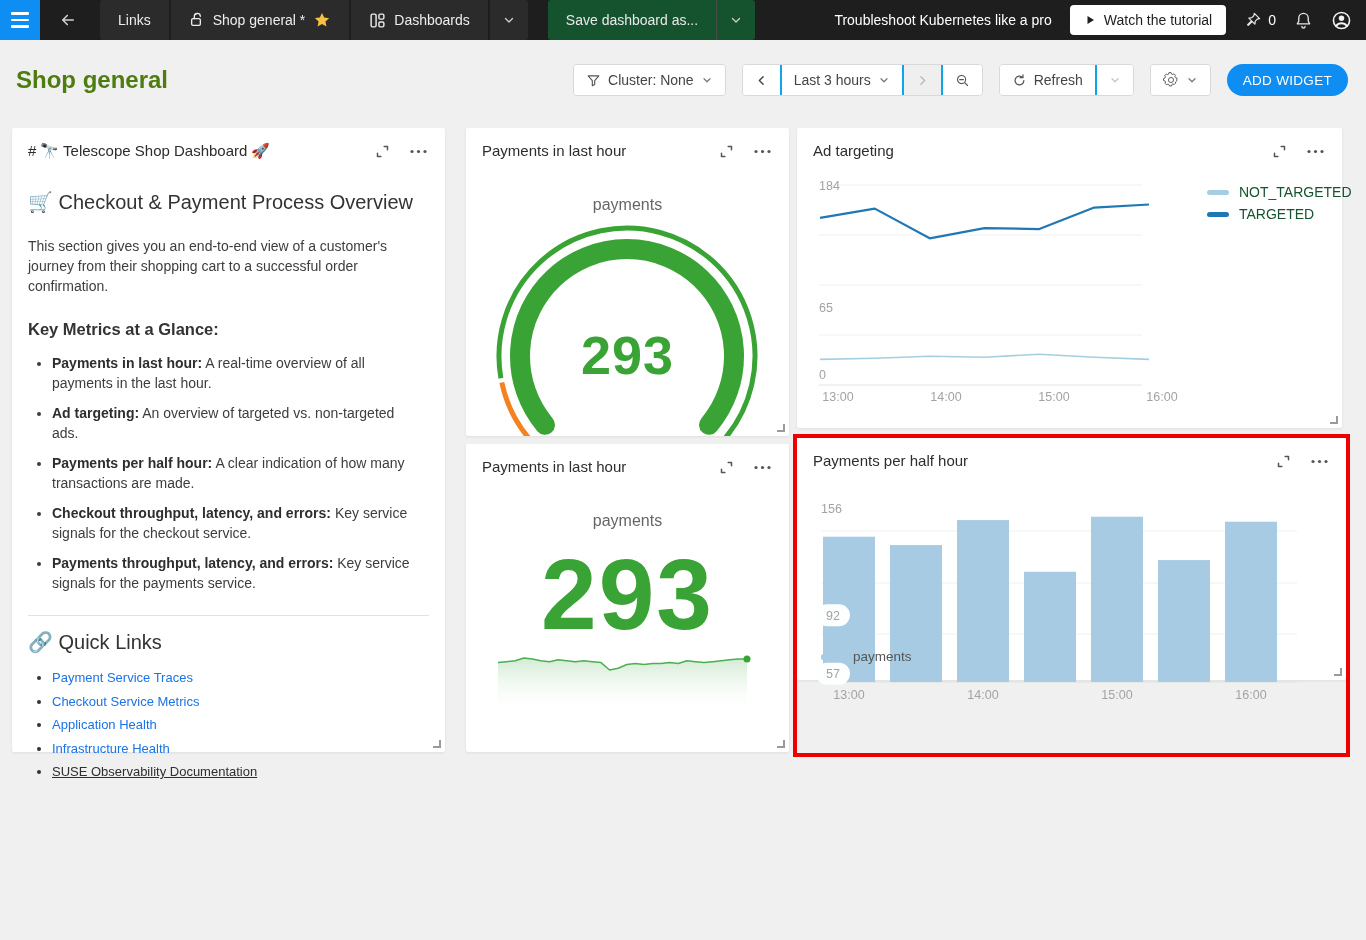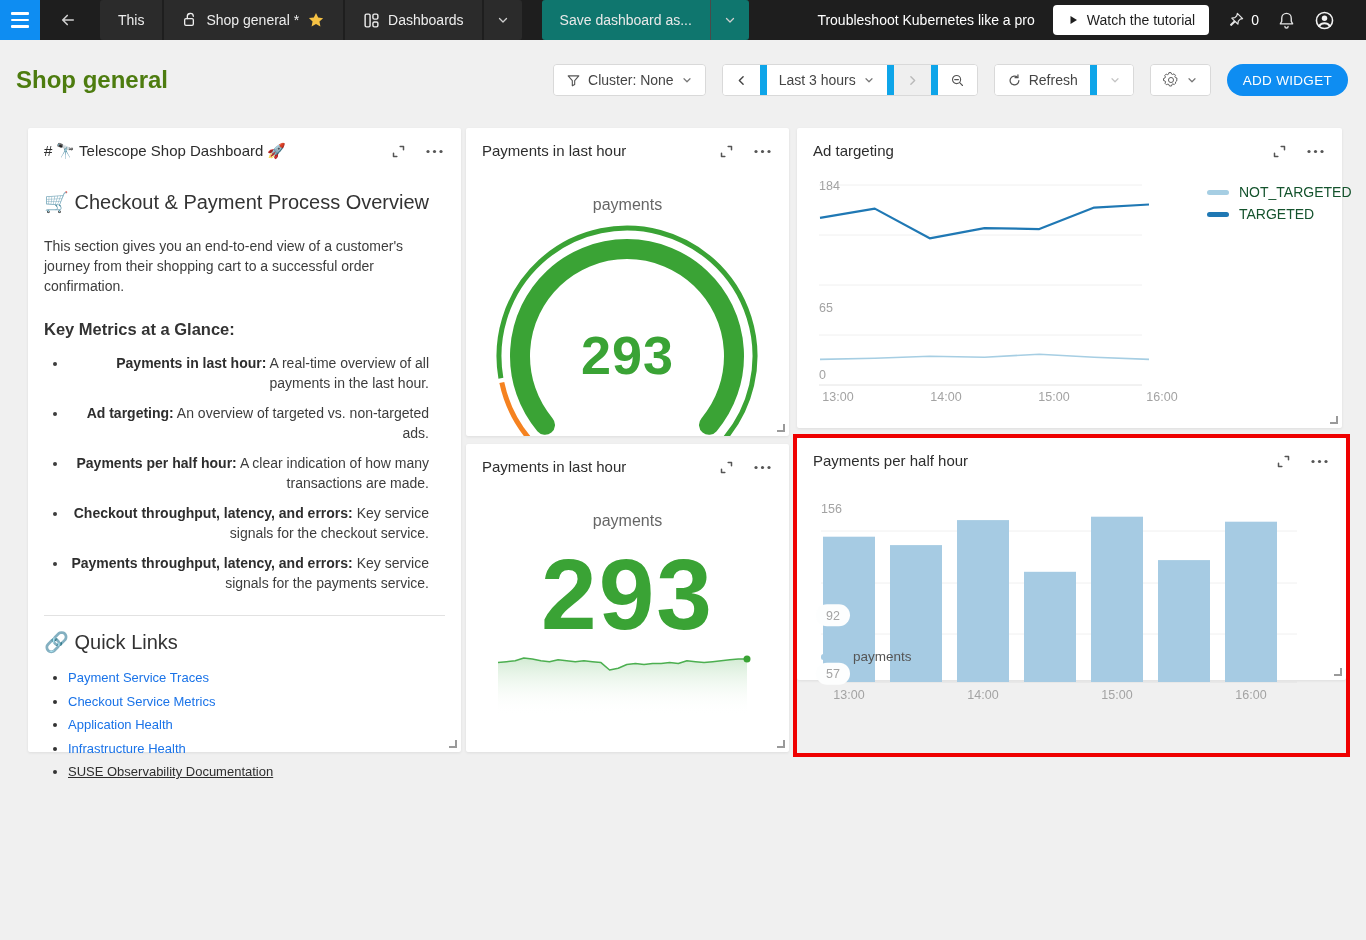--- a/index.html
+++ b/index.html
@@ -20,43 +20,43 @@
   .hamburger {
     width: 40px; height: 40px; background: #0e8df2; flex: 0 0 40px;
     display: flex; flex-direction: column; justify-content: center; align-items: center; gap: 4px; cursor: pointer;
   }
   .hamburger span { display: block; width: 18px; height: 2.5px; background: #fff; border-radius: 1px; }
   .back-btn { width: 40px; height: 40px; display: flex; align-items: center; justify-content: center; margin-left: 8px; cursor: pointer; }
   .tabgroup { display: flex; align-items: stretch; height: 40px; margin-left: 12px; background: #2b2b2b; border-radius: 3px; overflow: hidden; }
   .tab { display: flex; align-items: center; gap: 8px; padding: 0 18px; font-size: 14px; color: #ededed; cursor: pointer; border-right: 2px solid #1e1e1e; white-space: nowrap; }
   .tab:last-child { border-right: none; }
   .tab.chev { padding: 0 12px; }
-  .savegroup { display: flex; align-items: stretch; height: 40px; margin-left: 20px; background: #0f766e; border-radius: 3px; overflow: hidden; }
+  .savegroup { display: flex; align-items: stretch; height: 40px; margin-left: 20px; background: #14532d; border-radius: 3px; overflow: hidden; }
   .savegroup .seg { display: flex; align-items: center; padding: 0 18px; font-size: 14px; cursor: pointer; border-right: 1.5px solid #4a4a4a; }
   .savegroup .seg:last-child { border-right: none; padding: 0 12px; }
-  .topbar-right { margin-left: auto; display: flex; align-items: center; gap: 18px; padding-right: 31px; }
+  .topbar-right { margin-left: auto; display: flex; align-items: center; gap: 18px; padding-right: 14px; }
   .promo { font-size: 14px; color: #ffffff; white-space: nowrap; }
   .tutorial-btn {
     background: #ffffff; color: #1e1e1e; border: none; border-radius: 4px;
     height: 30px; padding: 0 14px; display: flex; align-items: center; gap: 8px;
     font-size: 14px; font-family: inherit; cursor: pointer;
   }
   .pin-wrap { display: flex; align-items: center; gap: 6px; cursor: pointer; }
   .pin-count { font-size: 14px; color: #fff; }
   .icon-btn { background: none; border: none; cursor: pointer; display: flex; align-items: center; }
 
   
   .toolbar {
     position: absolute; top: 60px; left: 16px; right: 18px; height: 40px;
     display: flex; align-items: center;
   }
   .page-title { font-size: 24px; font-weight: bold; color: #4d7c0f; }
   .toolbar-right { margin-left: auto; display: flex; align-items: center; gap: 16px; }
   .tb-group { display: flex; align-items: stretch; height: 32px; background: #fff; border: 1px solid #d9d9d9; border-radius: 4px; overflow: hidden; }
-  .tb-seg { display: flex; align-items: center; gap: 7px; padding: 0 12px; font-size: 14px; color: #454545; cursor: pointer; border-right: 7px solid #0ea5e9; white-space: nowrap; background: #fff; }
+  .tb-seg { display: flex; align-items: center; gap: 7px; padding: 0 12px; font-size: 14px; color: #454545; cursor: pointer; border-right: 2px solid #0ea5e9; white-space: nowrap; background: #fff; }
   .tb-seg:last-child { border-right: none; }
   .tb-seg.disabled { background: #efefef; cursor: default; }
   .add-widget {
     height: 32px; padding: 0 16px; background: #0e8df2; color: #fff; border: none; border-radius: 16px;
     font-size: 13.5px; font-family: inherit; letter-spacing: .3px; cursor: pointer;
   }
 
   
   .card {
     position: absolute; background: #fff; border-radius: 2px;
@@ -69,21 +69,21 @@
   .resize-handle {
     position: absolute; right: 4px; bottom: 4px; width: 8px; height: 8px;
     border-right: 2px solid #9a9a9a; border-bottom: 2px solid #9a9a9a; cursor: nwse-resize;
   }
 
   
   .md-body { position: absolute; top: 48px; left: 16px; right: 16px; color: #3d3d3d; }
   .md-h1 { font-size: 20px; font-weight: normal; color: #333; margin: 14px 0 4px; }
   .md-p { font-size: 14px; line-height: 20px; margin-top: 22px; color: #3d3d3d; }
   .md-h2 { font-size: 16.5px; font-weight: bold; color: #333; margin-top: 24px; }
-  .md-ul { margin: 14px 16px 0 24px; text-align: right; }
+  .md-ul { margin: 14px 8px 0 24px; }
   .md-ul li { font-size: 14px; line-height: 20px; margin-bottom: 10px; color: #3d3d3d; }
   .md-ul li b { color: #2e2e2e; }
   .md-divider { border: none; border-top: 1px solid #e2e2e2; margin-top: 22px; }
   .links-ul { margin: 16px 0 0 24px; }
   .links-ul li { font-size: 13px; line-height: 16px; margin-bottom: 7.5px; color: #333; }
   .links-ul a { color: #1a73e8; text-decoration: none; cursor: pointer; }
   .doc-link { color: #2e2e2e !important; text-decoration: underline !important; }
 
   
   .series-label { position: absolute; top: 68px; left: 0; right: 0; text-align: center; font-size: 16px; color: #666; }
@@ -127,21 +127,21 @@
         <span></span>
     </div>
     <div class="back-btn">
       <svg width="18" height="18" viewBox="0 0 24 24">
         <path d="M19 12H6M11 6l-6 6 6 6" stroke="#cfcfcf" stroke-width="2.2" fill="none" stroke-linecap="round" stroke-linejoin="round"></path>
       </svg>
     </div>
 
     <div class="tabgroup">
       <div class="tab">
-        <span>This</span>
+        <span>Links</span>
       </div>
       <div class="tab">
         <svg width="16" height="16" viewBox="0 0 24 24">
           <rect x="4" y="10" width="13" height="10" rx="2" fill="none" stroke="#ededed" stroke-width="2"></rect>
           <path d="M8 10V7a4.5 4.5 0 0 1 9-.6" fill="none" stroke="#ededed" stroke-width="2" stroke-linecap="round"></path>
         </svg>
         <span>Shop general *</span>
         <svg width="18" height="18" viewBox="0 0 24 24">
           <path d="M12 2.5l2.9 6.2 6.6.8-4.9 4.6 1.3 6.6L12 17.4l-5.9 3.3 1.3-6.6-4.9-4.6 6.6-.8z" fill="#f6c244"></path>
         </svg>
@@ -265,21 +265,21 @@
           <svg width="12" height="12" viewBox="0 0 24 24">
             <path d="M6 9.5l6 6 6-6" fill="none" stroke="#777" stroke-width="2.4" stroke-linecap="round" stroke-linejoin="round"></path>
           </svg>
         </div>
       </div>
 
       <button class="add-widget">ADD WIDGET</button>
     </div>
   </div>
 
-  <div class="card" style="left:28px;top:128px;width:433px;height:624px;">
+  <div class="card" style="left:12px;top:128px;width:433px;height:624px;">
     <div class="card-header">
       <div class="card-title"># 🔭 Telescope Shop Dashboard 🚀</div>
       <div class="hdr-icons">
         <button class="hbtn">
           <svg width="15" height="15" viewBox="0 0 18 18">
             <path d="M11 3h4v4M7 15H3v-4" fill="none" stroke="#555" stroke-width="1.8" stroke-linecap="round" stroke-linejoin="round"></path>
           </svg>
         </button>
         <button class="hbtn">
           <svg width="17" height="5" viewBox="0 0 17 5">

